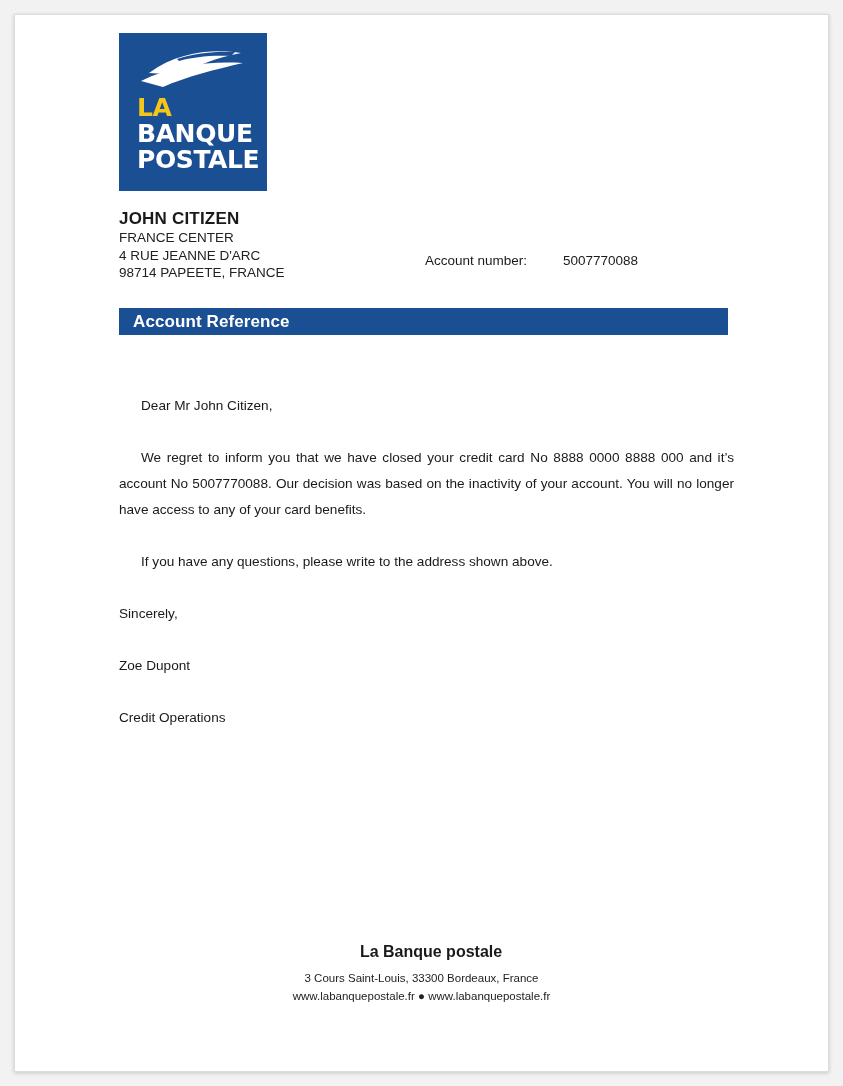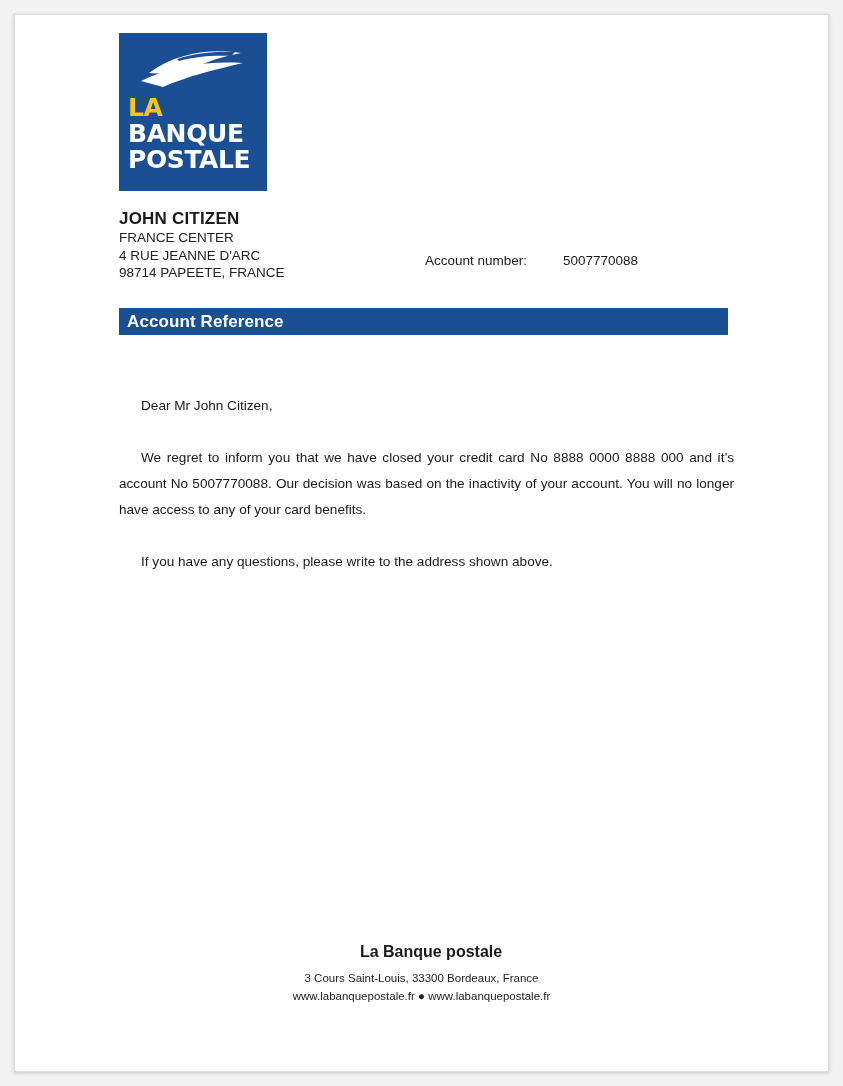--- a/index.html
+++ b/index.html
@@ -44,21 +44,21 @@
   }
   .logo .mark {
     position: absolute;
     left: 0;
     top: 4px;
     width: 148px;
     height: 62px;
   }
   .logo .txt {
     position: absolute;
-    left: 9px;
+    left: 18px;
     top: 62px;
     right: 4px;
     color: #ffffff;
     font-family: "DejaVu Sans", sans-serif;
     font-weight: bold;
     font-size: 25px;
     line-height: 25.5px;
     letter-spacing: -0.4px;
   }
   .logo .la {
@@ -98,21 +98,21 @@
   .meta .val { font-weight: normal; }
   
   .titlebar {
     margin-top: 26px;
     background: #1b4f94;
     color: #ffffff;
     height: 27px;
     line-height: 27px;
     font-weight: bold;
     font-size: 17px;
-    padding-left: 8px;
+    padding-left: 14px;
     width: 609px;
     box-sizing: border-box;
     letter-spacing: 0.1px;
   }
   
   .body {
     margin-top: 58px;
     width: 615px;
     font-size: 13.6px;
     color: #1a1a1a;
@@ -183,20 +183,25 @@
         </tbody>
           </table>
       </div>
 
       <div class="titlebar">Account Reference</div>
 
       <div class="body">
         <p class="ind">Dear Mr John Citizen,</p>
         <p class="ind">We regret to inform you that we have closed your credit card No 8888 0000 8888 000 and it’s account No 5007770088. Our decision was based on the inactivity of your account. You will no longer have access to any of your card benefits.</p>
         <p class="ind">If you have any questions, please write to the address shown above.</p>
+        <div class="sign">
+          <p>Sincerely,</p>
+          <p>Zoe Dupont</p>
+          <p>Credit Operations</p>
+        </div>
       </div>
 
     </div>
 
     <div class="footer">
       <div class="fname">La Banque postale</div>
       <div class="fline">3 Cours Saint-Louis, 33300 Bordeaux, France</div>
       <div class="fline" style="margin-top:2px">www.labanquepostale.fr ● www.labanquepostale.fr</div>
     </div>
   </div>

